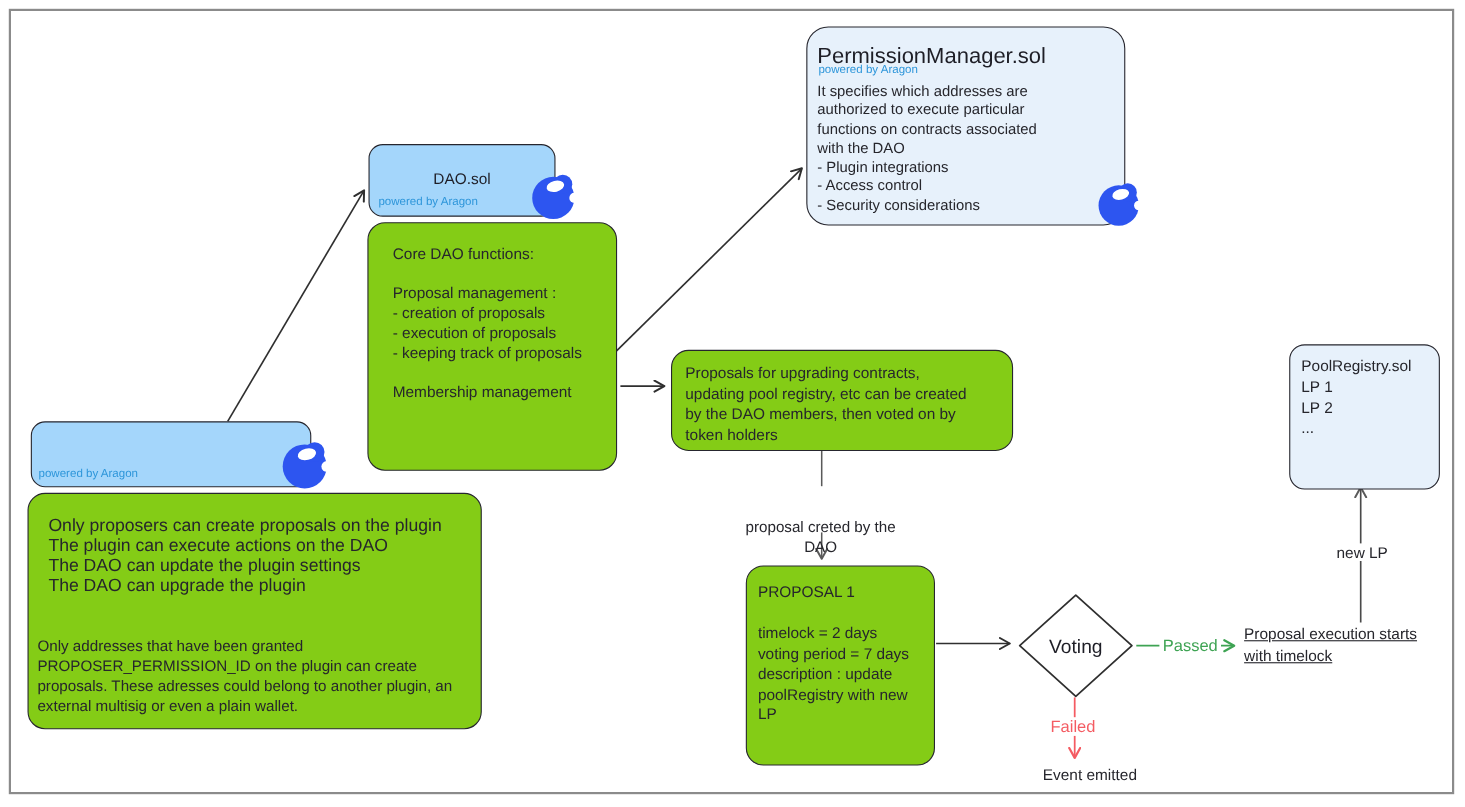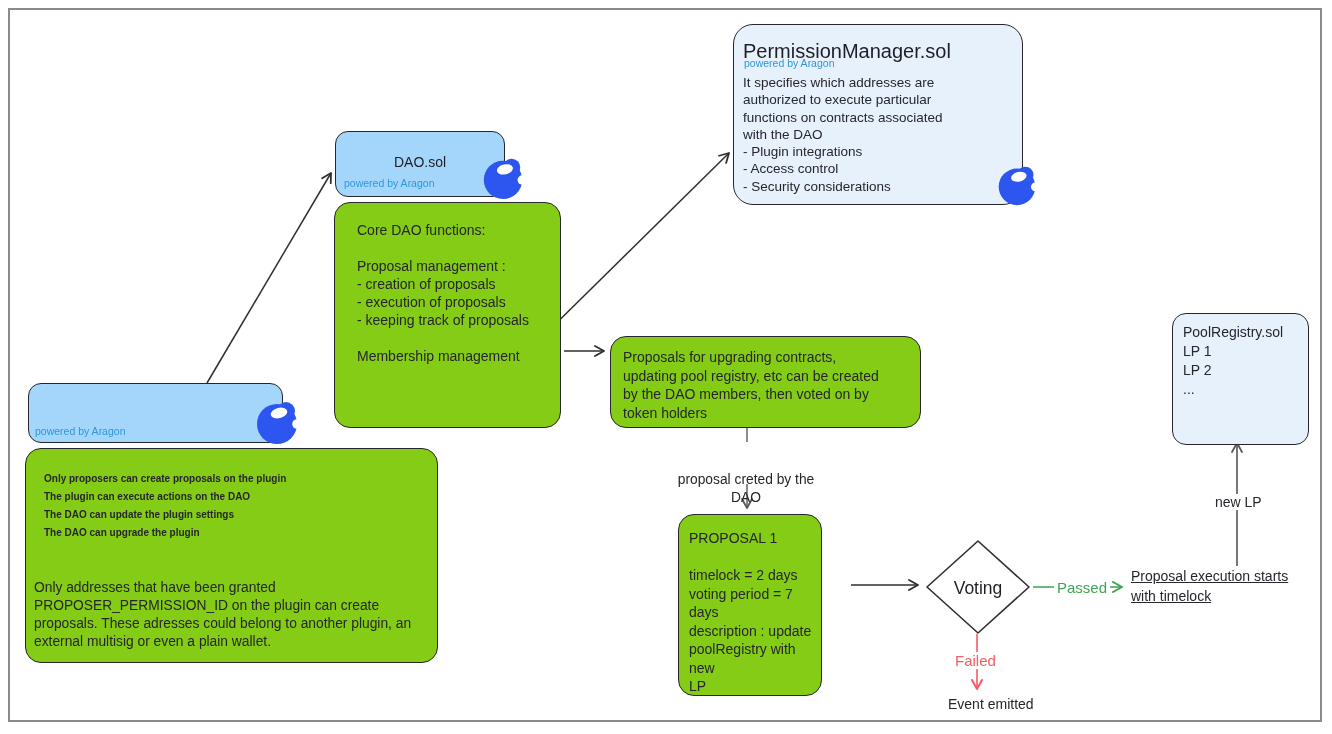--- a/index.html
+++ b/index.html
@@ -93,41 +93,41 @@
 - keeping track of proposals
 
 Membership management</div>
   </div>
 
   <div class="node node-blue" style="left:28px; top:383px; width:255px; height:60px;">
     <div class="powered" style="left:6px; top:41px;">powered by Aragon</div>
   </div>
 
   <div class="node node-plain" style="left:25px; top:448px; width:413px; height:215px;">
-    <div class="body-text pre" style="left:18px; top:21px; font-size:10px;font-weight:bold;">Only proposers can create proposals on the plugin
+    <div class="body-text pre" style="left:18px; top:21px; font-size:16px;">Only proposers can create proposals on the plugin
 The plugin can execute actions on the DAO
 The DAO can update the plugin settings
 The DAO can upgrade the plugin</div>
     <div class="body-text pre" style="left:8px; top:130px; font-size:13.8px;">Only addresses that have been granted
 PROPOSER_PERMISSION_ID on the plugin can create
 proposals. These adresses could belong to another plugin, an
 external multisig or even a plain wallet.</div>
   </div>
 
-  <div class="node node-plain" style="left:610px; top:318px; width:311px; height:92px;margin-top:18px;">
+  <div class="node node-plain" style="left:610px; top:318px; width:311px; height:92px;">
     <div class="body-text pre" style="left:12px; top:11px; line-height:18.5px;">Proposals for upgrading contracts,
 updating pool registry, etc can be created
 by the DAO members, then voted on by
 token holders</div>
   </div>
 
   <div class="body-text pre" style="left:660px; top:447px; width:172px; text-align:center; font-size:13.8px;margin-top:24px;">proposal creted by the
 DAO</div>
 
-  <div class="node node-plain" style="left:678px; top:514px; width:144px; height:182px;">
+  <div class="node node-plain" style="left:678px; top:514px; width:172px; height:182px;">
     <div class="body-text pre" style="left:10px; top:14px; line-height:18.5px;">PROPOSAL 1
 
 timelock = 2 days
 voting period = 7 days
 description : update
 poolRegistry with new
 LP</div>
   </div>
 
   <div class="title-center" style="left:928px; top:578px; right:auto; width:100px; font-size:17.5px;">Voting</div>

